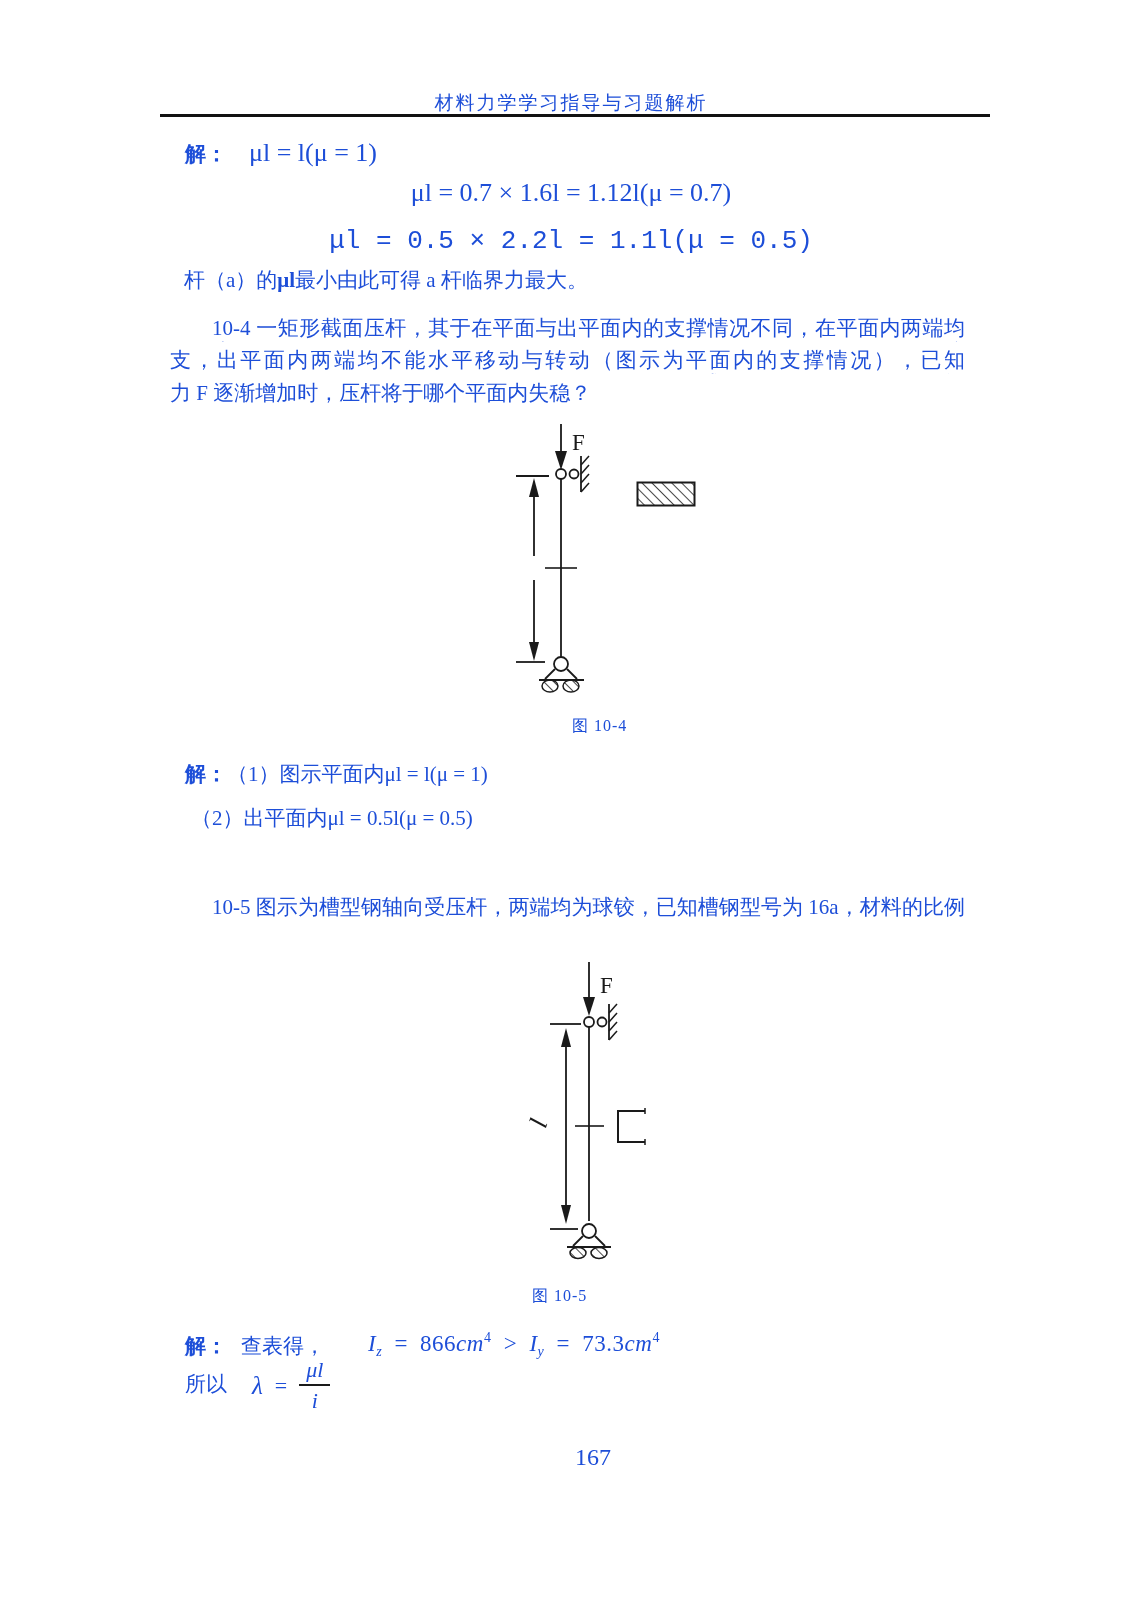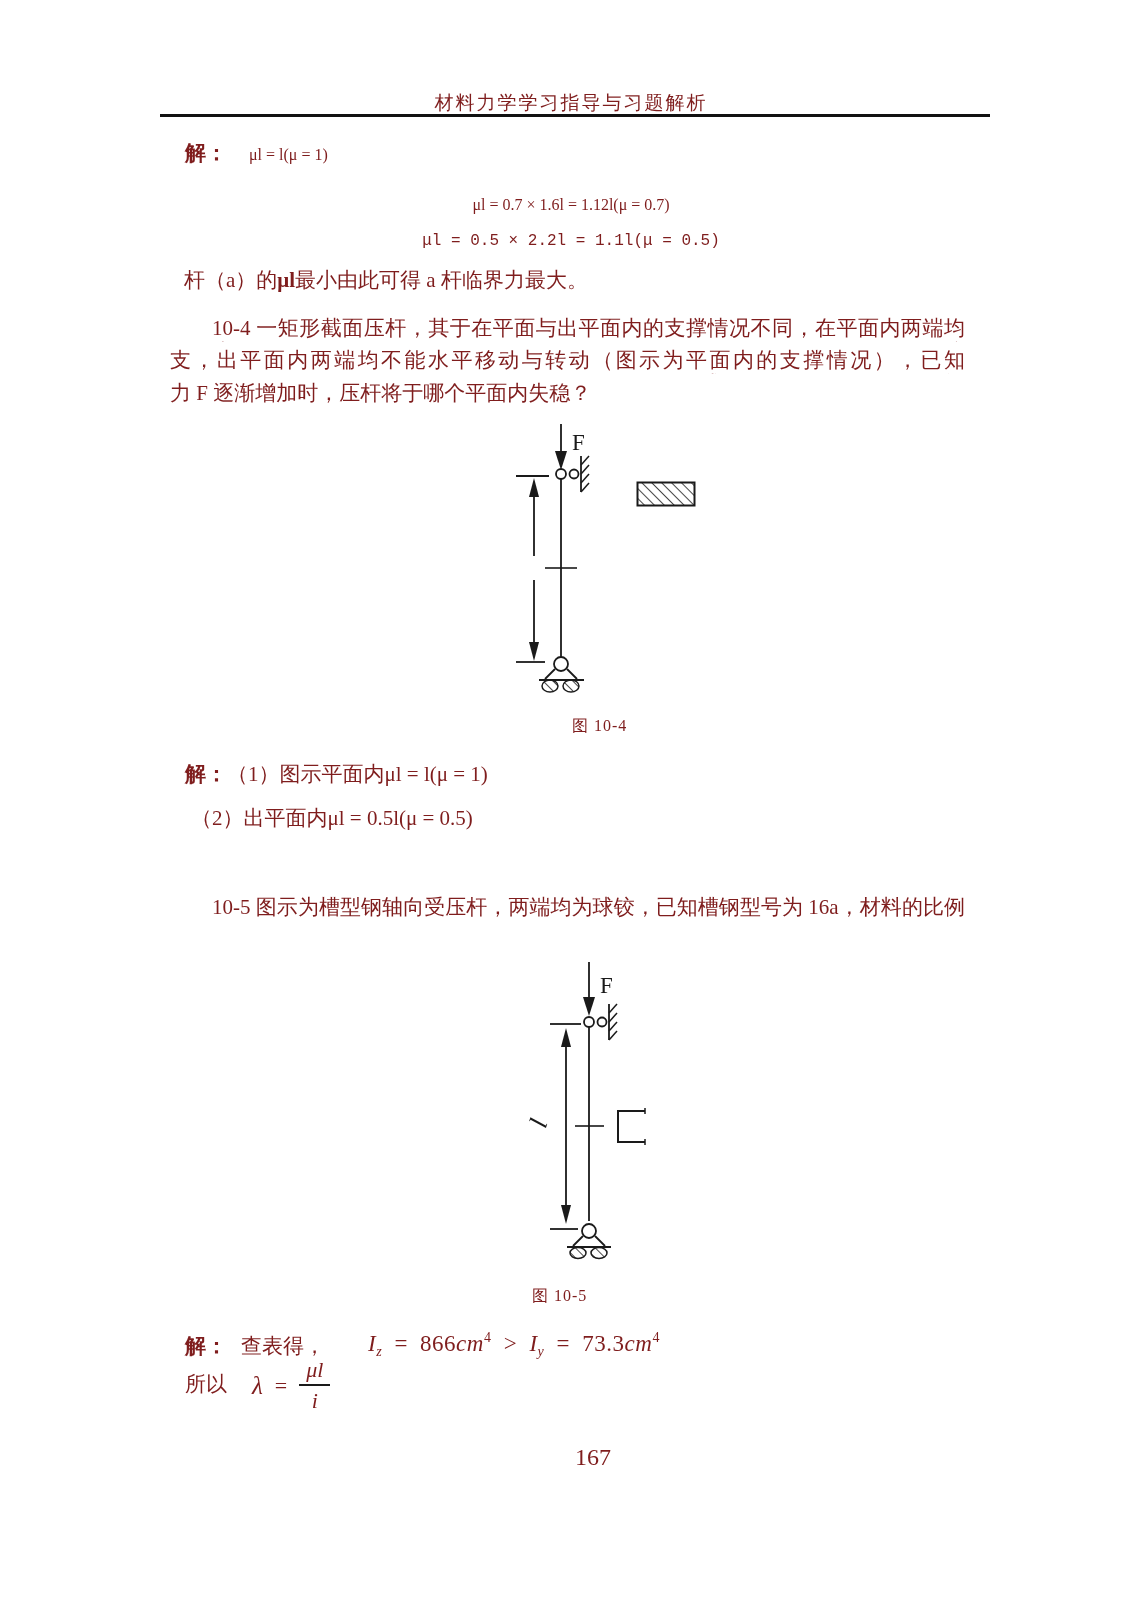--- a/index.html
+++ b/index.html
@@ -1,22 +1,22 @@
 <!DOCTYPE html>
 <html><head>
 <meta charset="utf-8">
 <style>
   html,body{margin:0;padding:0;background:#ffffff;}
   .page{
     position:relative;width:1142px;height:1602px;background:#ffffff;
-    font-family:"Liberation Serif","DejaVu Serif",serif;color:#7f1d1d;overflow:hidden;
+    font-family:"Liberation Serif","DejaVu Serif",serif;color:#1d4ed8;overflow:hidden;
   }
   .abs{position:absolute;white-space:nowrap;}
   .cn{font-size:21px;line-height:24px;}
-  .eq{font-size:16px;line-height:24px;}
+  .eq{font-size:26px;line-height:24px;}
   .b{font-weight:bold;}
   .it{font-style:italic;}
   .center{left:0;width:1142px;text-align:center;}
   .jline{width:795px;white-space:normal;text-align:justify;text-align-last:justify;box-sizing:border-box;overflow:hidden;height:26px;}
   .indent{padding-left:42px;}
   .rule{position:absolute;background:#111;}
   .gap1{display:inline-block;width:22px;}
   .gap2{display:inline-block;width:14px;}
   sub{font-size:14px;}
   sup{font-size:14px;}
@@ -34,21 +34,21 @@
 <body>
 
 <div class="page">
 
   <div class="abs center hdr" style="top:90px;">材料力学学习指导与习题解析</div>
   <div class="rule" style="left:160px;top:114px;width:830px;height:3px;"></div>
 
   <div class="abs cn" style="left:185px;top:141px;">
     <span class="b">解：</span><span class="gap1"></span><span class="eq">μl = l(μ = 1)</span>
   </div>
-  <div class="abs center eq" style="top:193px;">μl = 0.7 × 1.6l = 1.12l(μ = 0.7)</div>
+  <div class="abs center eq" style="top:181px;">μl = 0.7 × 1.6l = 1.12l(μ = 0.7)</div>
   <div class="abs center eq" style="top:229px;font-family:Liberation Mono, monospace;">μl = 0.5 × 2.2l = 1.1l(μ = 0.5)</div>
   <div class="abs cn" style="left:184px;top:268px;">
     <span>杆（a）的</span><span class="b">μl</span><span>最小由此可得 a 杆临界力最大。</span>
   </div>
 
   <div class="abs cn jline indent" style="left:170px;top:316px;">10-4 一矩形截面压杆，其于在平面与出平面内的支撑情况不同，在平面内两端均为铰</div>
   <div class="abs cn jline" style="left:170px;top:348px;">支，出平面内两端均不能水平移动与转动（图示为平面内的支撑情况），已知 b=2.5a。试问</div>
   <div class="abs cn" style="left:170px;top:381px;">力 F 逐渐增加时，压杆将于哪个平面内失稳？</div>
 
   <svg class="abs" style="left:500px;top:418px;" width="210" height="276" viewBox="500 418 210 276">

